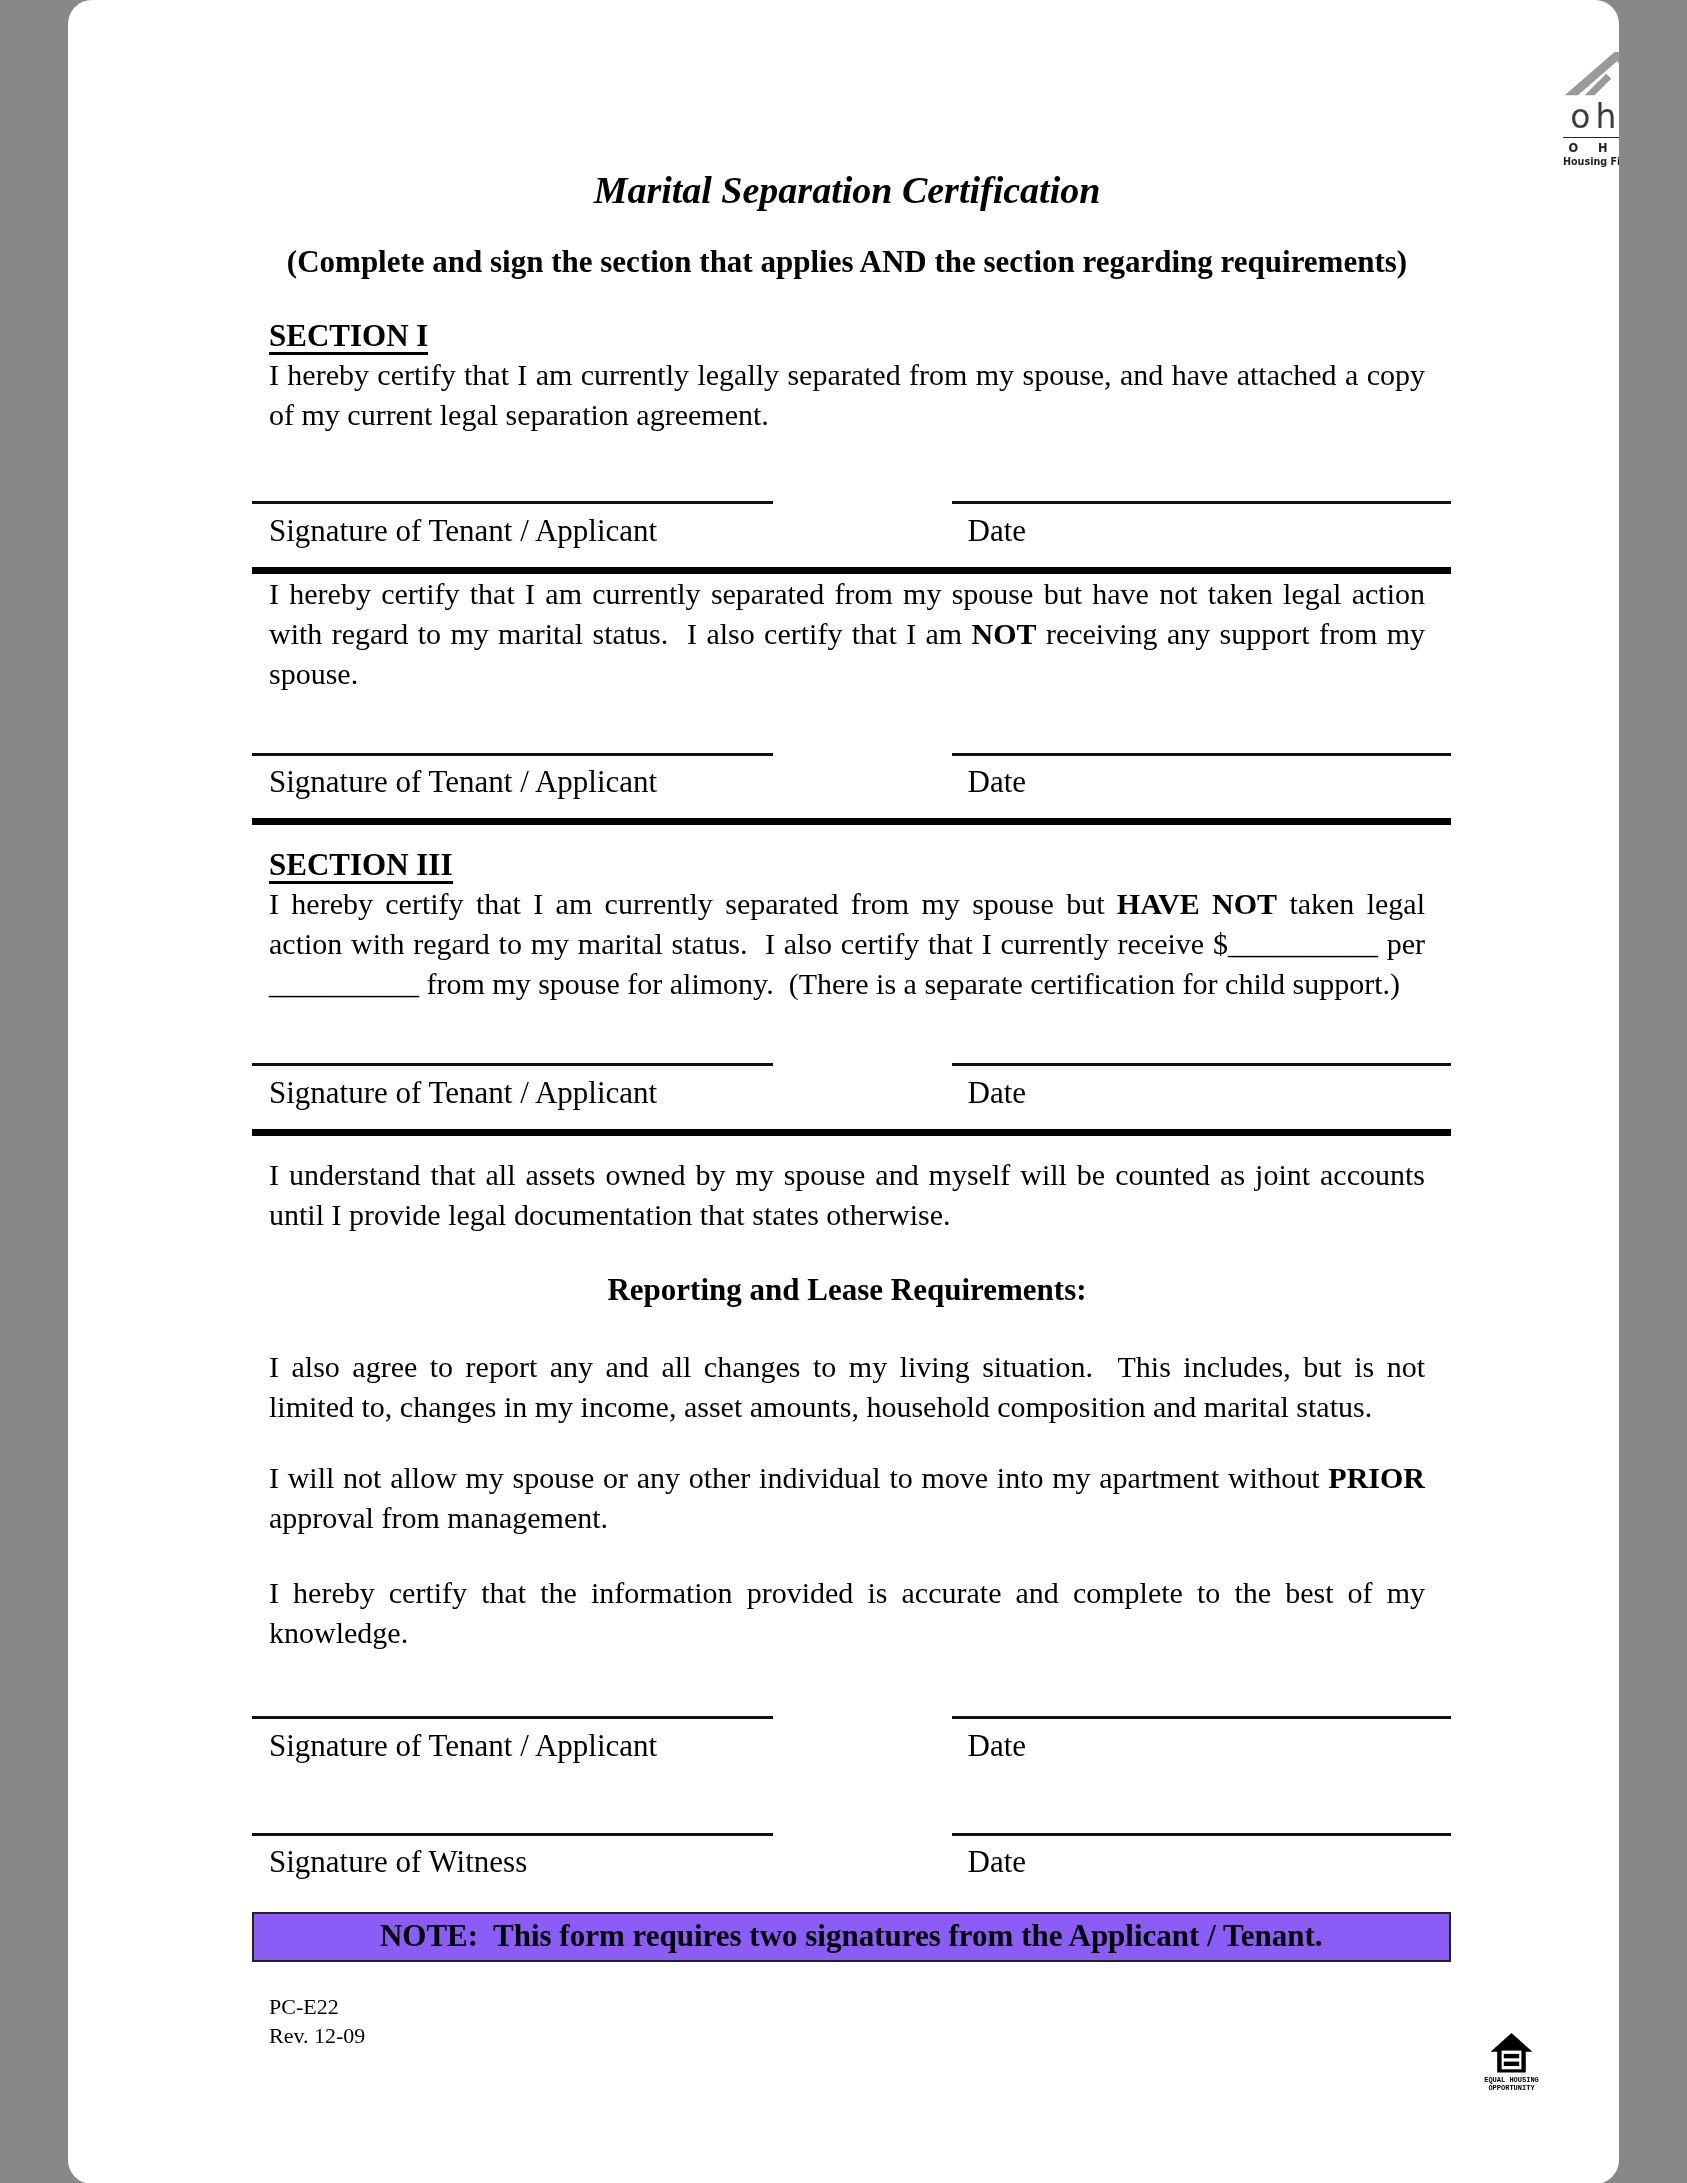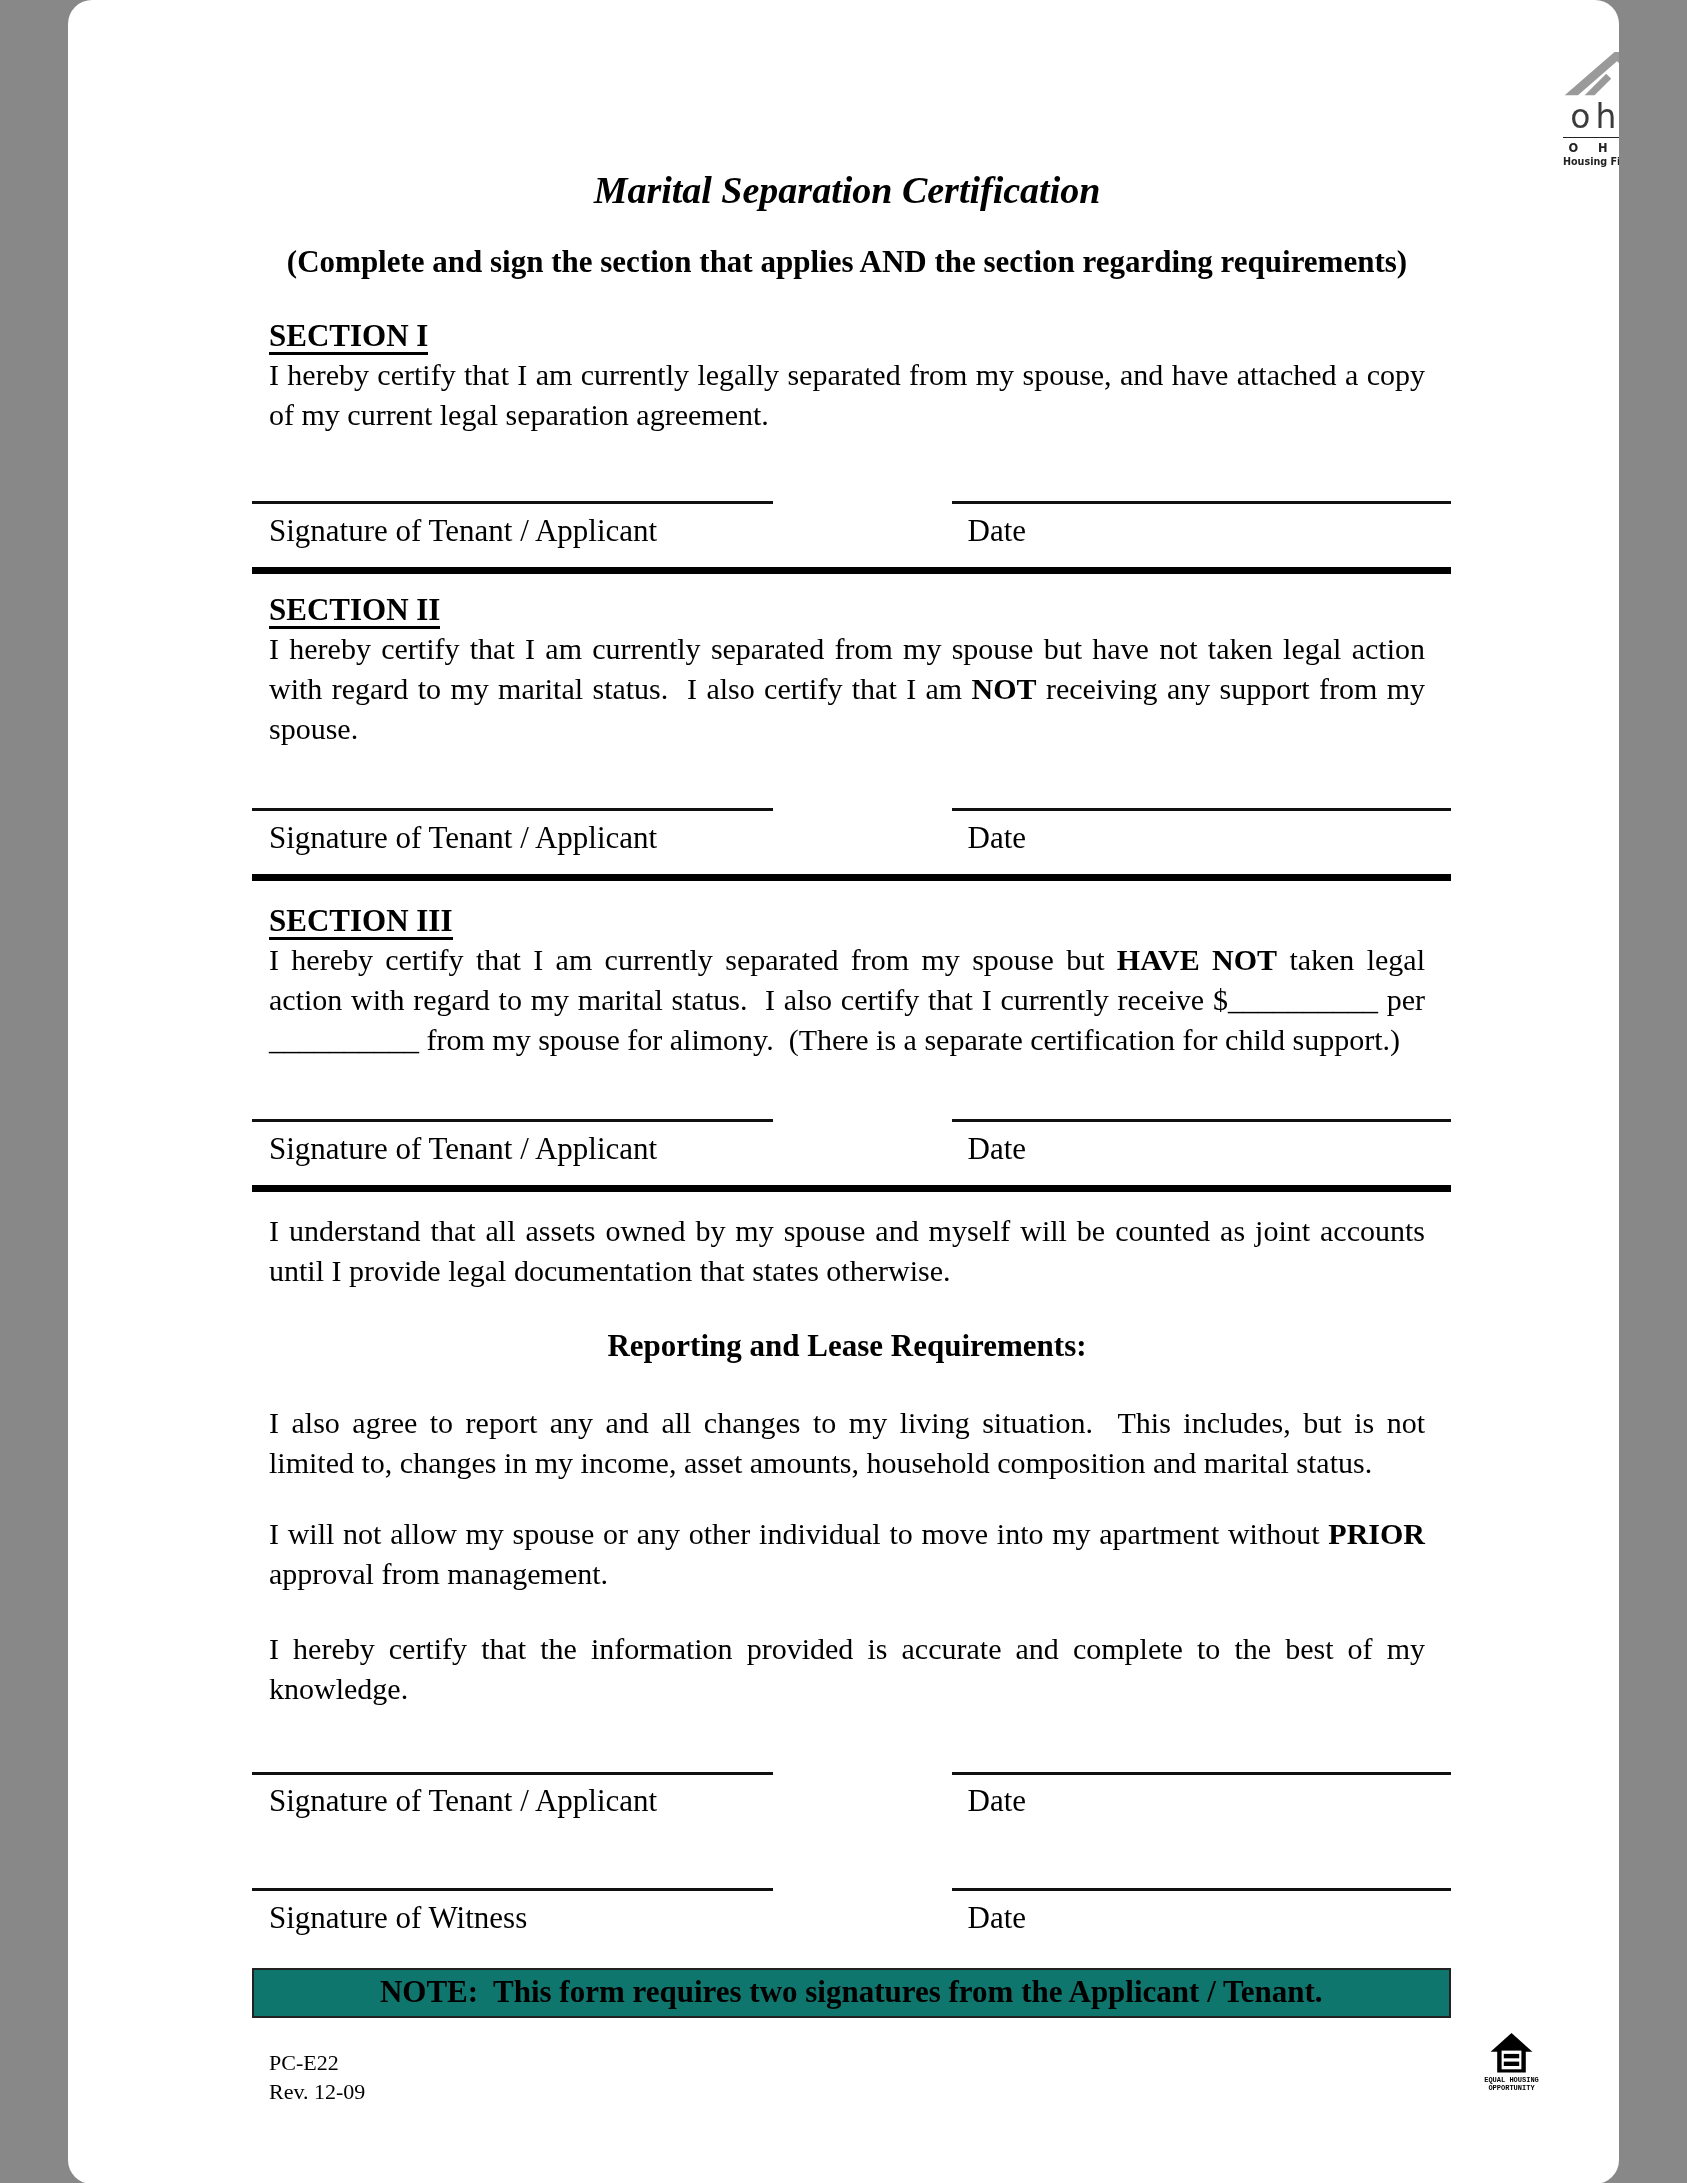--- a/index.html
+++ b/index.html
@@ -194,21 +194,20 @@
         <div class="sig-label">Signature of Tenant / Applicant</div>
       </div>
       <div class="sig-gap"></div>
       <div class="sig-col right">
         <div class="sig-label">Date</div>
       </div>
     </div>
 
     <div class="thick-divider" style="margin-top:19px;"></div>
 
-    <h2 class="sec-heading mt-heading"><span>SECTION II</span></h2>
     <p class="para"><span>I hereby certify that I am currently separated from my spouse but have not taken legal action with regard to my marital status.  I also certify that I am </span><b>NOT</b><span> receiving any support from my spouse.</span></p>
 
     <div class="sig-row" style="margin-top:59px;">
       <div class="sig-col left">
         <div class="sig-label">Signature of Tenant / Applicant</div>
       </div>
       <div class="sig-gap"></div>
       <div class="sig-col right">
         <div class="sig-label">Date</div>
       </div>
@@ -254,21 +253,21 @@
     <div class="sig-row" style="margin-top:70px;">
       <div class="sig-col left">
         <div class="sig-label">Signature of Witness</div>
       </div>
       <div class="sig-gap"></div>
       <div class="sig-col right">
         <div class="sig-label">Date</div>
       </div>
     </div>
 
-    <div class="note-box" style="background: #0f766e;">
+    <div class="note-box" style="background: #8b5cf6;">
       <div class="note-text">NOTE:  This form requires two signatures from the Applicant / Tenant.</div>
     </div>
 
     <div class="footer-id">
       <div>PC-E22</div>
       <div>Rev. 12-09</div>
     </div>
 
   </div>
 

